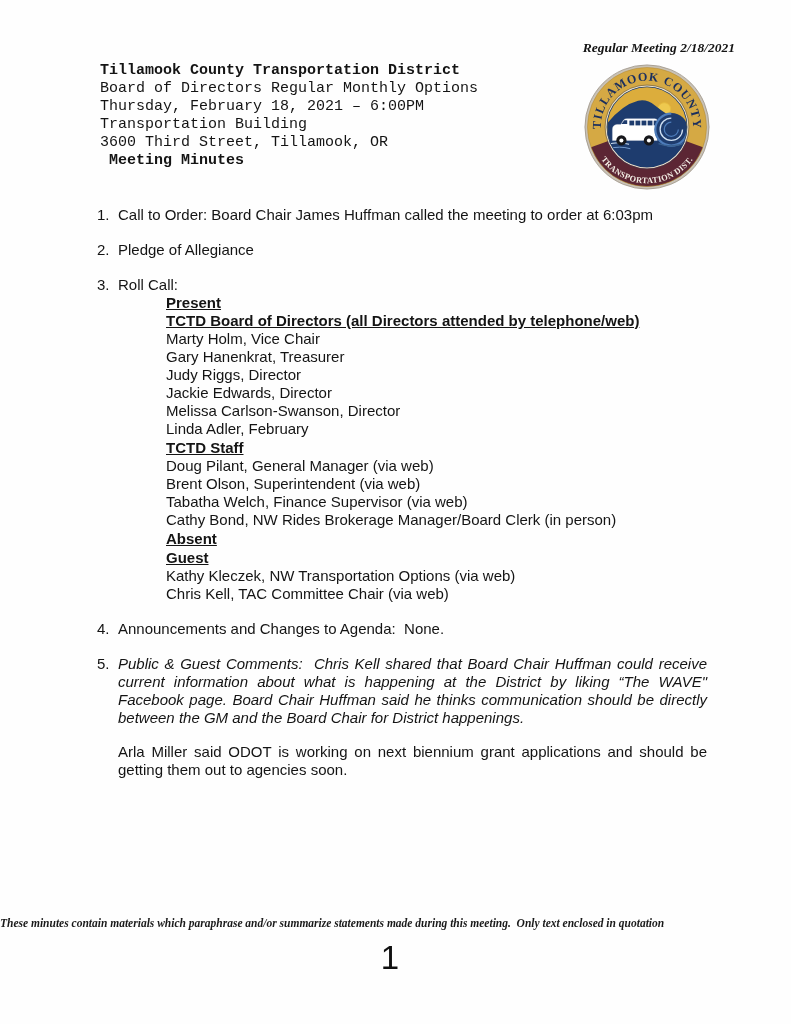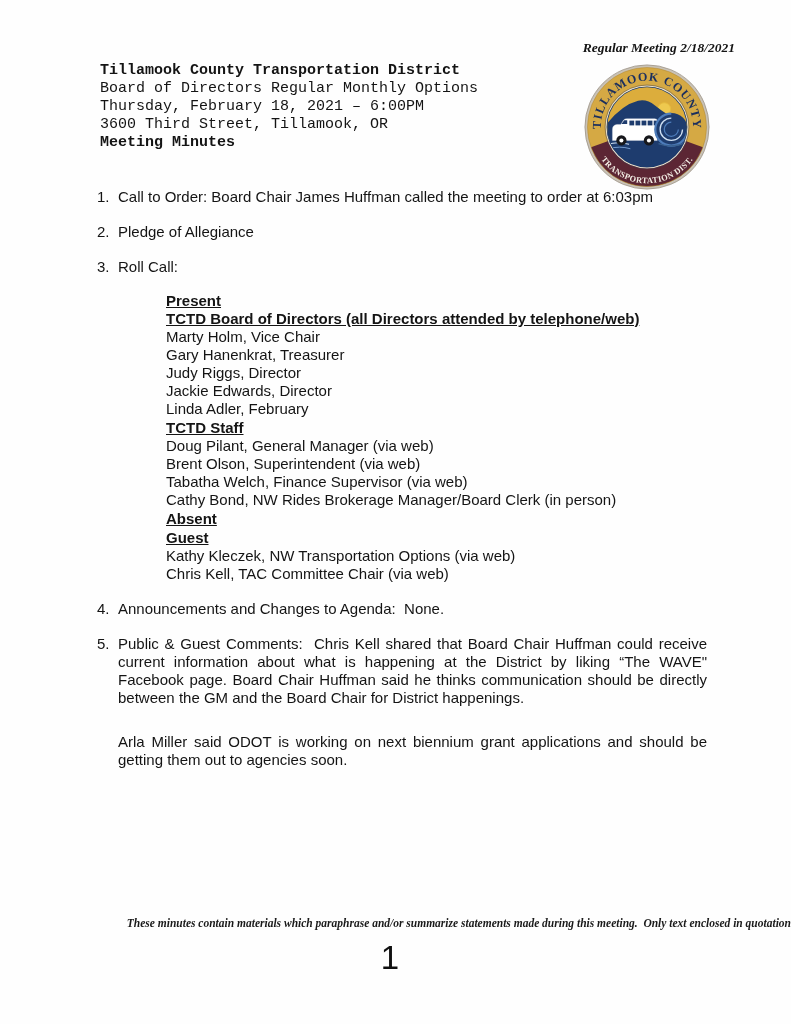--- a/index.html
+++ b/index.html
@@ -36,43 +36,43 @@
     top: 62px;
     right: 80px;
     width: 128px;
     height: 130px;
   }
   .logo svg { width: 100%; height: 100%; display: block; }
 
   
   .header-block { margin-left: 100px; width: 430px; font-family: Liberation Mono, monospace; }
   .header-title { font-weight: bold; }
-  .header-sub { font-weight: bold; }
+  .header-sub { font-weight: bold; margin-left: 9px; }
 
   
   .agenda { margin: 36px 84px 0 97px; }
   .agenda-item { display: flex; margin-bottom: 17px; }
   .agenda-num { width: 21px; flex: none; }
   .agenda-body { flex: 1; }
-  .justified { text-align: justify; }
-  .para2 { margin-top: 26px; text-align: justify; }
+  .justified { text-align: justify; font-style: italic; }
+  .para2 { margin-top: 16px; text-align: justify; }
 
   
   .roll-call { margin-left: 48px; }
-  .rc-group { margin-top: 16px; }
+  .rc-group { margin-top: 0; }
   .rc-group + .rc-group { margin-top: 1px; }
   .rc-heading { font-weight: bold; text-decoration: underline; }
 
   
   .footer-note {
     position: absolute;
     top: 916px;
     left: 0;
     width: 791px;
-    text-align: right;
+    text-align: left;
     font-family: "Liberation Serif", serif;
     font-style: italic;
     font-weight: bold;
     font-size: 11.5px;
     line-height: 14.5px;
     color: #1a1a1a;
   }
   .page-number {
     position: absolute;
     top: 938px;
@@ -150,20 +150,21 @@
       <text font-family="Liberation Serif, serif" font-weight="bold" font-size="13" letter-spacing="0.6" fill="#f4efe6">
         <textPath href="#botArc" startOffset="50%" text-anchor="middle">TRANSPORTATION DIST.</textPath>
       </text>
     </svg>
   </div>
 
   <div class="header-block">
     <div class="header-title">Tillamook County Transportation District</div>
     <div>Board of Directors Regular Monthly Options</div>
     <div>Thursday, February 18, 2021 – 6:00PM</div>
+    <div>Transportation Building</div>
     <div>3600 Third Street, Tillamook, OR</div>
     <div class="header-sub">Meeting Minutes</div>
   </div>
 
   <div class="agenda">
 
     <div class="agenda-item">
       <span class="agenda-num">1.</span>
       <div class="agenda-body">Call to Order: Board Chair James Huffman called the meeting to order at 6:03pm</div>
     </div>
@@ -180,20 +181,21 @@
 
         <div class="roll-call">
 
           <div class="rc-group">
             <div class="rc-heading">Present</div>
             <div class="rc-heading">TCTD Board of Directors (all Directors attended by telephone/web)</div>
             <div>Marty Holm, Vice Chair</div>
             <div>Gary Hanenkrat, Treasurer</div>
             <div>Judy Riggs, Director</div>
             <div>Jackie Edwards, Director</div>
+            <div>Melissa Carlson-Swanson, Director</div>
             <div>Linda Adler, February</div>
           </div>
 
           <div class="rc-group">
             <div class="rc-heading">TCTD Staff</div>
             <div>Doug Pilant, General Manager (via web)</div>
             <div>Brent Olson, Superintendent (via web)</div>
             <div>Tabatha Welch, Finance Supervisor (via web)</div>
             <div>Cathy Bond, NW Rides Brokerage Manager/Board Clerk (in person)</div>
           </div>

